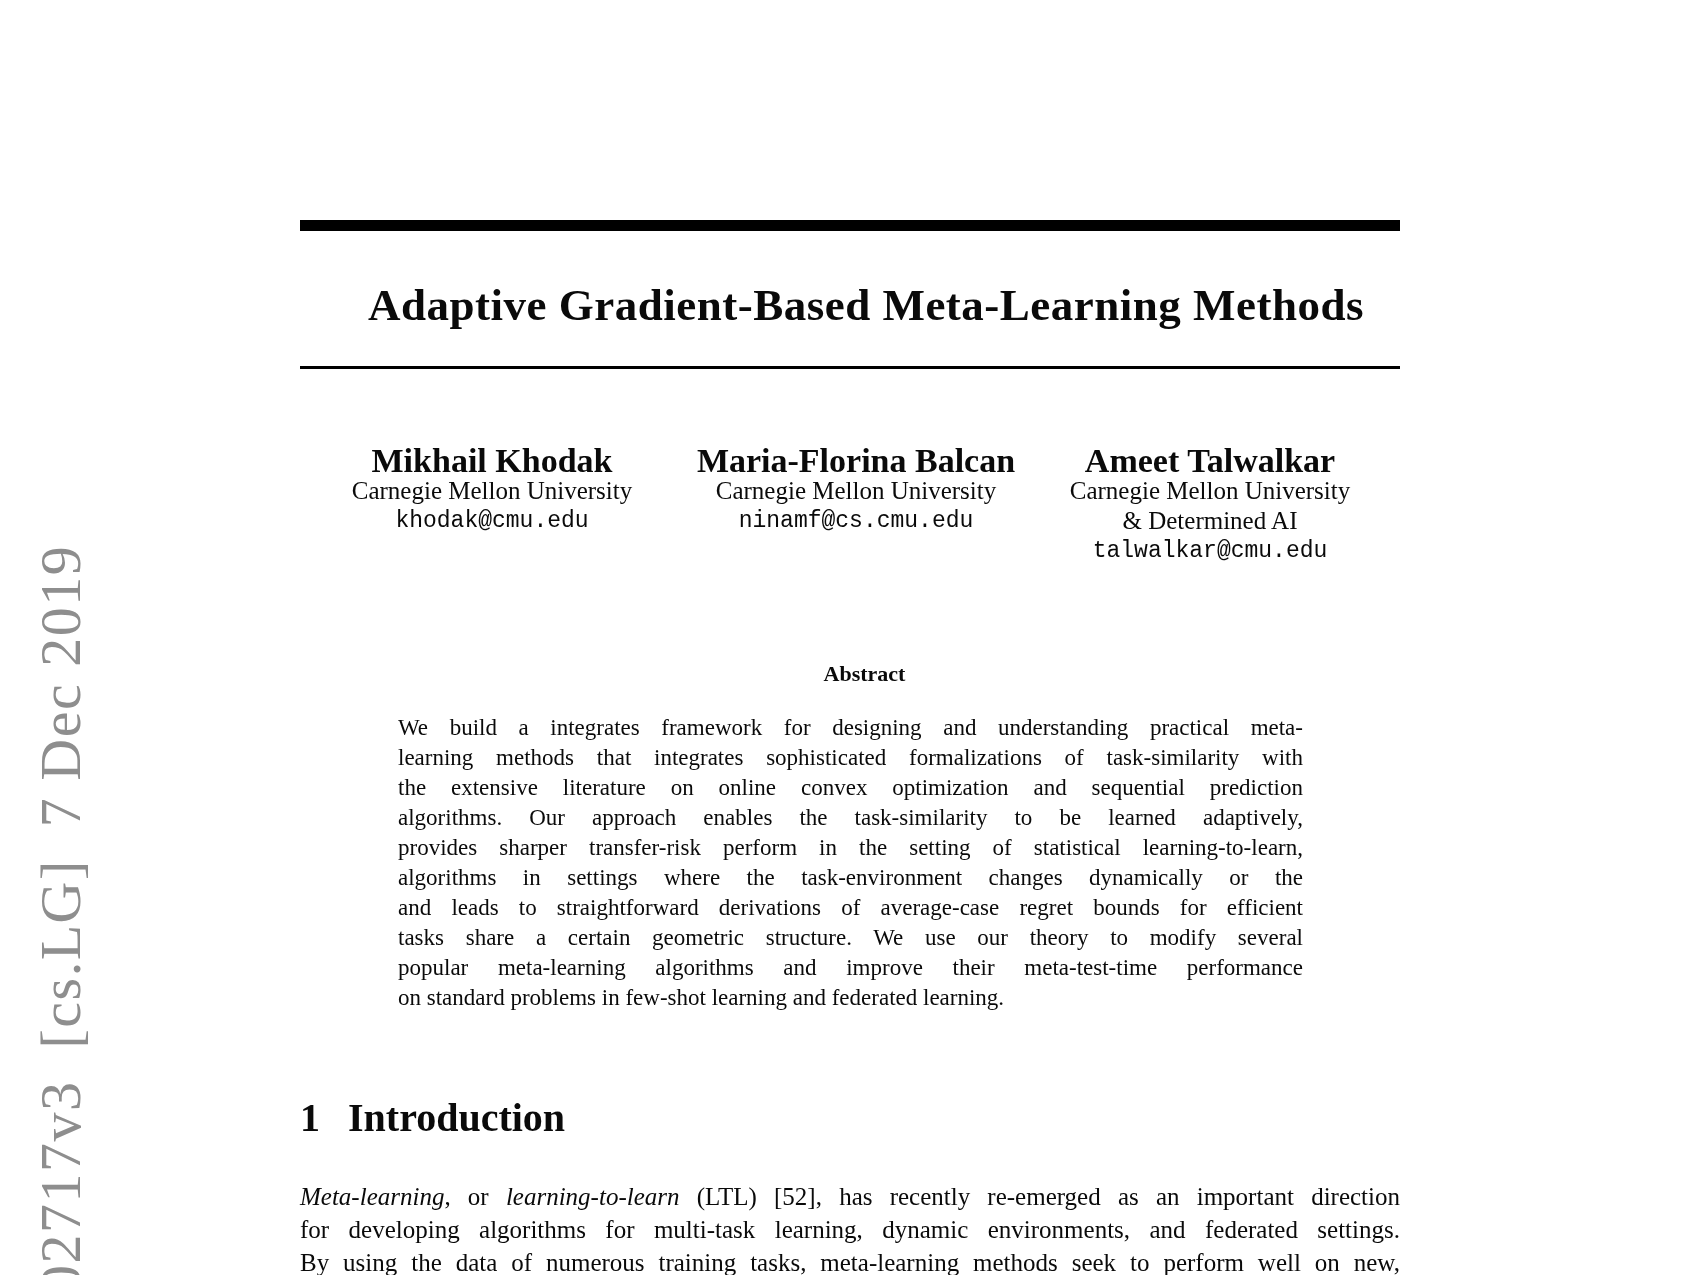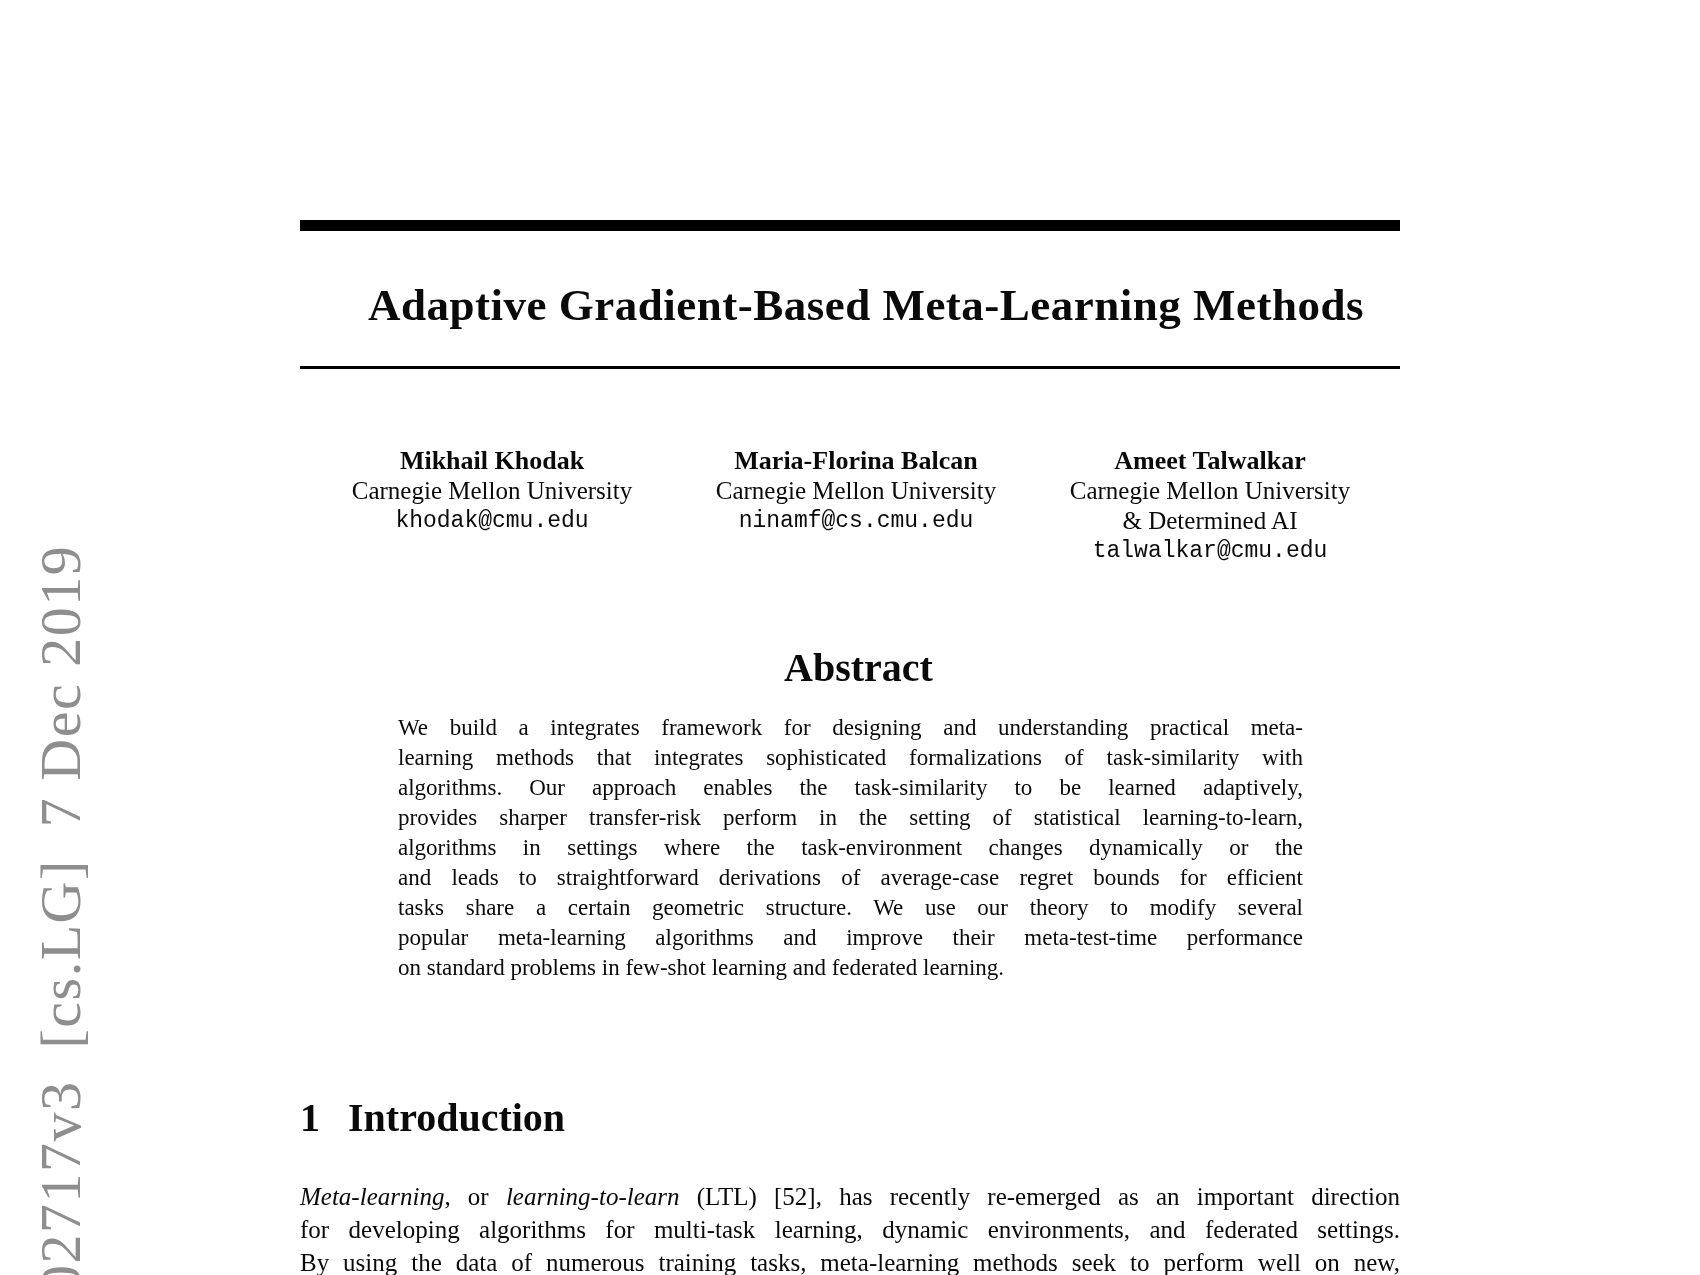--- a/index.html
+++ b/index.html
@@ -51,31 +51,31 @@
     line-height: 58px;
     font-weight: bold;
     letter-spacing: 0.5px;
   }
 
   .authors { position: absolute; left: 0; top: 446px; width: 1700px; height: 130px; }
   .author { position: absolute; width: 360px; text-align: center; }
   .author.a0 { left: 312px; }
   .author.a1 { left: 676px; }
   .author.a2 { left: 1030px; }
-  .author-name  { font-size: 26px; line-height: 30px; font-weight: bold; }
+  .author-name  { font-size: 34px; line-height: 30px; font-weight: bold; }
   .author-affil { font-size: 25px; line-height: 30px; }
   .author-email { font-size: 23px; line-height: 30px; font-family: "Liberation Mono", monospace; }
 
   .abstract-heading {
     position: absolute;
     left: 398px; top: 641px;
     width: 905px;
-    margin: 8px;
+    margin: 14px;
     text-align: center;
-    font-size: 40px;
+    font-size: 22px;
     line-height: 38px;
     font-weight: bold;
   }
 
   .abstract-body {
     position: absolute;
     left: 398px; top: 713px;
     width: 905px;
     font-size: 23px;
   }
@@ -139,20 +139,21 @@
       <div class="author-affil">&amp; Determined AI</div>
       <div class="author-email">talwalkar@cmu.edu</div>
     </div>
   </div>
 
   <h2 class="abstract-heading">Abstract</h2>
 
   <div class="abstract-body">
       <div class="abs-line">We build a integrates framework for designing and understanding practical meta-</div>
       <div class="abs-line">learning methods that integrates sophisticated formalizations of task-similarity with</div>
+      <div class="abs-line">the extensive literature on online convex optimization and sequential prediction</div>
       <div class="abs-line">algorithms.  Our approach enables the task-similarity to be learned adaptively,</div>
       <div class="abs-line">provides sharper transfer-risk perform in the setting of statistical learning-to-learn,</div>
       <div class="abs-line">algorithms in settings where the task-environment changes dynamically or the</div>
       <div class="abs-line">and leads to straightforward derivations of average-case regret bounds for efficient</div>
       <div class="abs-line">tasks share a certain geometric structure.  We use our theory to modify several</div>
       <div class="abs-line">popular meta-learning algorithms and improve their meta-test-time performance</div>
       <div class="abs-line">on standard problems in few-shot learning and federated learning.</div>
     </div>
 
   <h2 class="section-heading">

